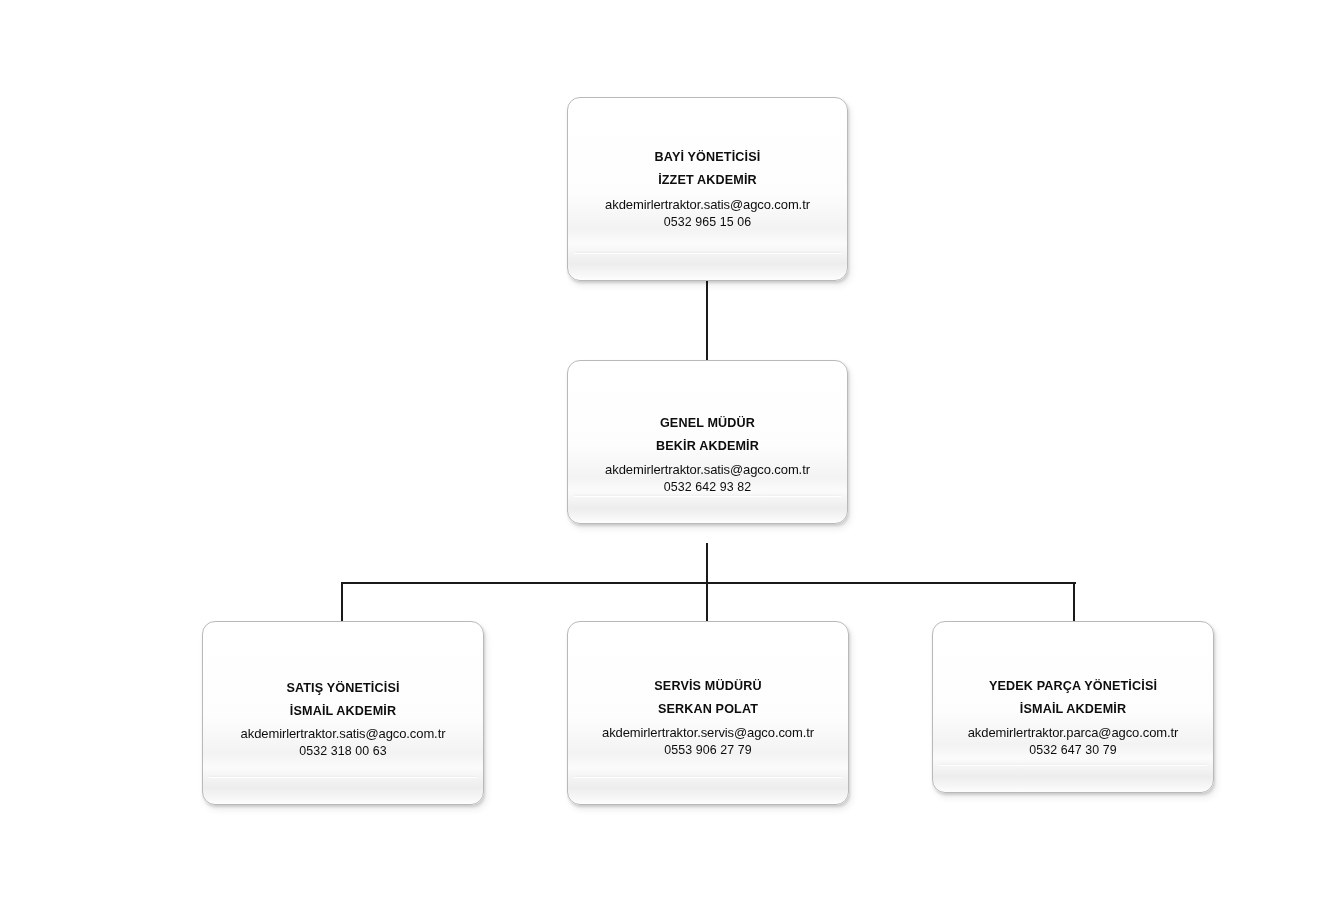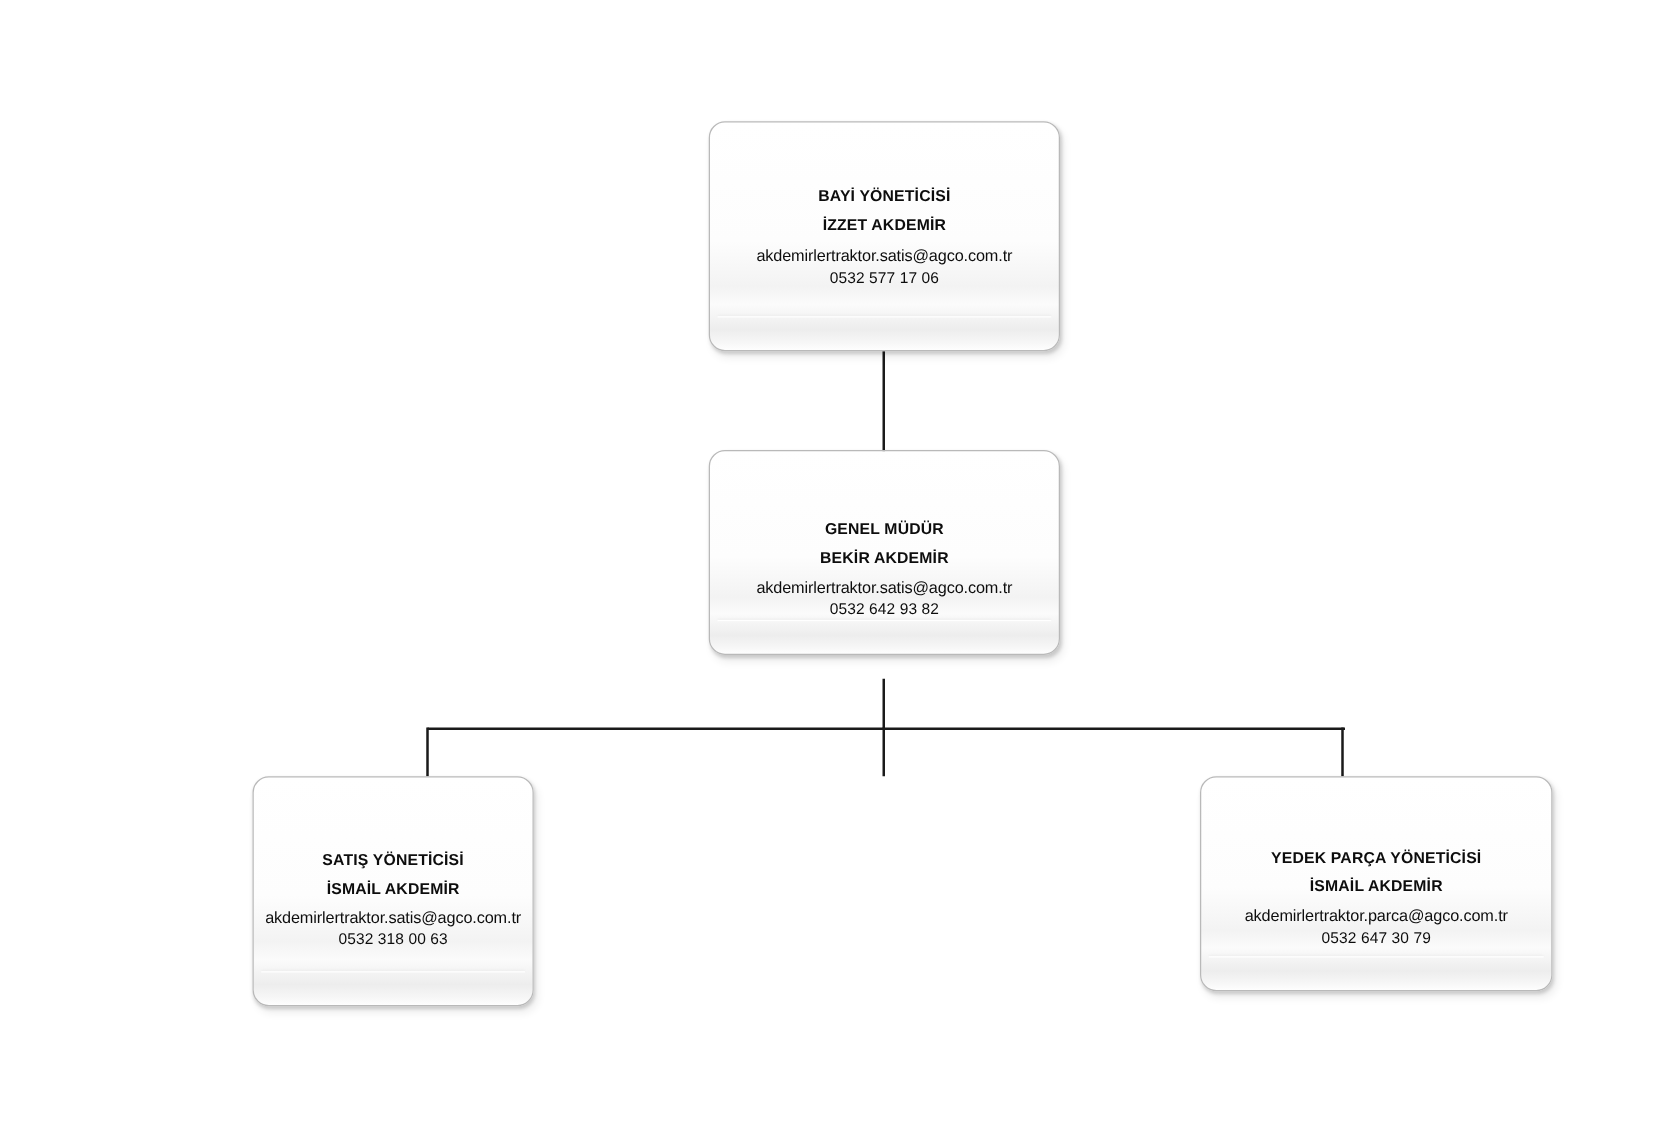--- a/index.html
+++ b/index.html
@@ -120,38 +120,44 @@
 
     <div class="line-v" style="left:293px; top:582px; height:39px;"></div>
     <div class="line-v" style="left:658px; top:582px; height:39px;"></div>
     <div class="line-v" style="left:1025px; top:582px; height:39px;"></div>
   </div>
 
   <div class="node" style="left:519px; top:97px; width:281px; height:184px;">
     <div class="node-text role" style="top:53px;">BAYİ YÖNETİCİSİ</div>
     <div class="node-text person" style="top:76px;">İZZET AKDEMİR</div>
     <div class="node-text email" style="top:100px;">akdemirlertraktor.satis@agco.com.tr</div>
-    <div class="node-text phone" style="top:118px;">0532 577 17 06</div>
+    <div class="node-text phone" style="top:118px;">0532 965 15 06</div>
   </div>
 
   <div class="node" style="left:519px; top:360px; width:281px; height:164px;">
     <div class="node-text role" style="top:56px;">GENEL MÜDÜR</div>
     <div class="node-text person" style="top:79px;">BEKİR AKDEMİR</div>
     <div class="node-text email" style="top:102px;">akdemirlertraktor.satis@agco.com.tr</div>
     <div class="node-text phone" style="top:120px;">0532 642 93 82</div>
   </div>
 
-  <div class="node" style="left:154px; top:621px; width:225px; height:184px;">
+  <div class="node" style="left:154px; top:621px; width:282px; height:184px;">
     <div class="node-text role" style="top:60px;">SATIŞ YÖNETİCİSİ</div>
     <div class="node-text person" style="top:83px;">İSMAİL AKDEMİR</div>
     <div class="node-text email" style="top:105px;">akdemirlertraktor.satis@agco.com.tr</div>
     <div class="node-text phone" style="top:123px;">0532 318 00 63</div>
   </div>
 
+  <div class="node" style="left:519px; top:621px; width:282px; height:184px;">
+    <div class="node-text role" style="top:58px;">SERVİS MÜDÜRÜ</div>
+    <div class="node-text person" style="top:81px;">SERKAN POLAT</div>
+    <div class="node-text email" style="top:104px;">akdemirlertraktor.servis@agco.com.tr</div>
+    <div class="node-text phone" style="top:122px;">0553 906 27 79</div>
+  </div>
 
-  <div class="node" style="left:912px; top:621px; width:282px; height:172px;">
+  <div class="node" style="left:884px; top:621px; width:282px; height:172px;">
     <div class="node-text role" style="top:58px;">YEDEK PARÇA YÖNETİCİSİ</div>
     <div class="node-text person" style="top:81px;">İSMAİL AKDEMİR</div>
     <div class="node-text email" style="top:104px;">akdemirlertraktor.parca@agco.com.tr</div>
     <div class="node-text phone" style="top:122px;">0532 647 30 79</div>
   </div>
 
 </div>
 
 </body></html>

